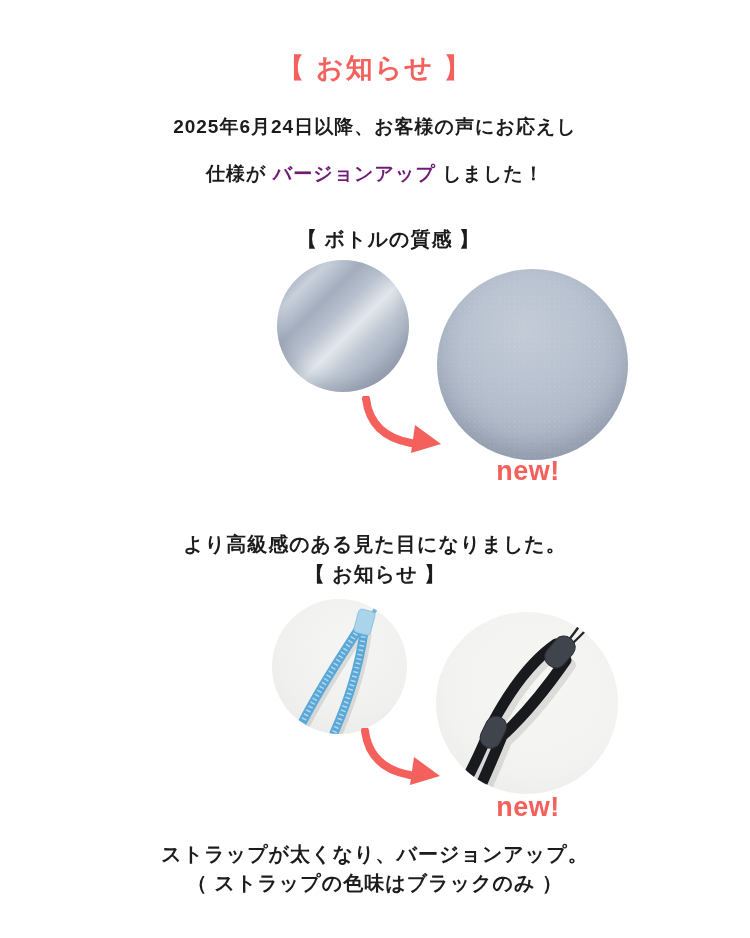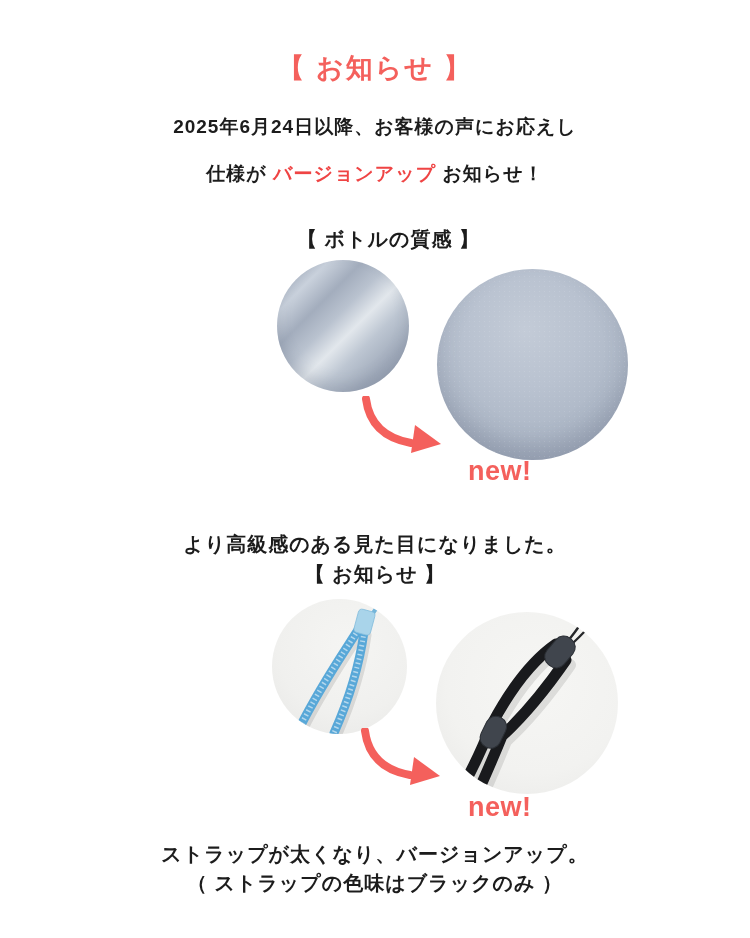--- a/index.html
+++ b/index.html
@@ -24,21 +24,21 @@
     color: #f4605c;
   }
   .intro {
     top: 103px;
     font-size: 19px;
     font-weight: bold;
     line-height: 47px;
     letter-spacing: 1px;
     color: #1c1c1c;
   }
-  .intro .hl { color: #ef4444; }
+  .intro .hl { color: #701a75; }
 
   .section-title {
     font-size: 20px;
     font-weight: bold;
     letter-spacing: 1px;
     color: #1c1c1c;
   }
   .bottle-title { top: 226px; margin-left: 27px; }
   .strap-title  { top: 561px; }
 
@@ -83,20 +83,21 @@
   .arrow {
     position: absolute;
     width: 84px; height: 58px;
   }
   .arrow-1 { left: 302px; top: 396px; }
   .arrow-2 { left: 301px; top: 728px; }
 
   .new-label {
     position: absolute;
     width: 120px;
+    text-align: center;
     font-size: 27px;
     font-weight: bold;
     color: #f4605c;
     letter-spacing: 0.5px;
   }
   .new-1 { left: 411px; top: 456px; }
   .new-2 { left: 411px; top: 792px; }
 
   .caption {
     font-size: 20px;
@@ -110,21 +111,21 @@
 </style>
 </head>
 <body>
 
 <div class="page">
 
   <div class="centered notice-title">【 お知らせ 】</div>
 
   <div class="centered intro">
     <div>2025年6月24日以降、お客様の声にお応えし</div>
-    <div><span>仕様が </span><span class="hl">バージョンアップ</span><span> お知らせ！</span></div>
+    <div><span>仕様が </span><span class="hl">バージョンアップ</span><span> しました！</span></div>
   </div>
 
   <div class="centered section-title bottle-title">【 ボトルの質感 】</div>
 
   <div class="circle bottle-old"></div>
 
   <div class="circle bottle-new"></div>
 
   <div class="arrow arrow-1">
     <svg viewBox="0 0 84 58">

